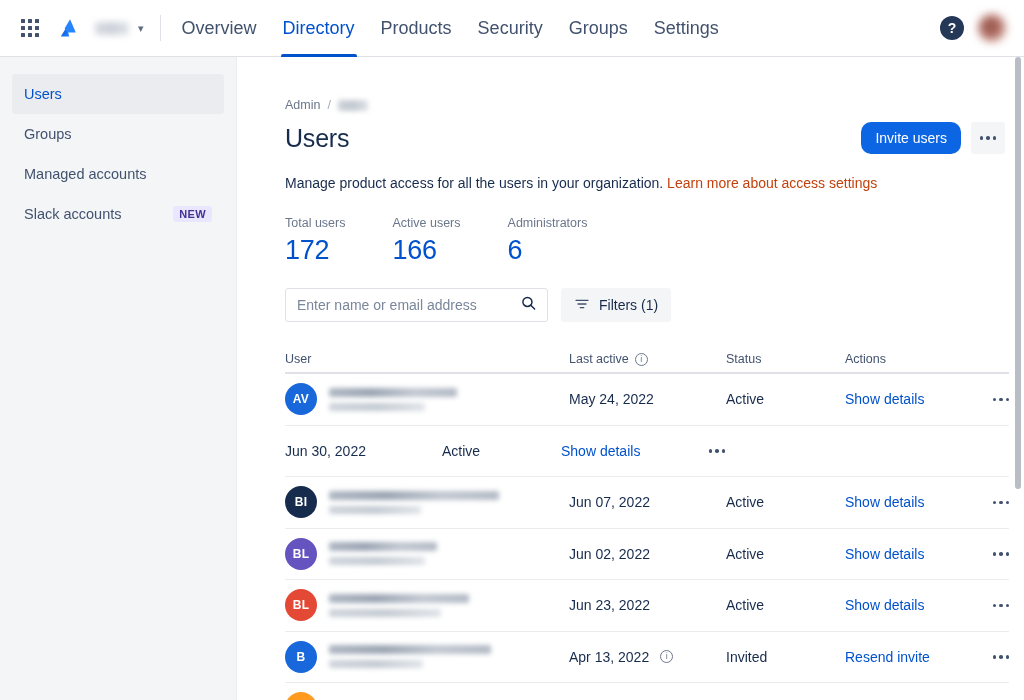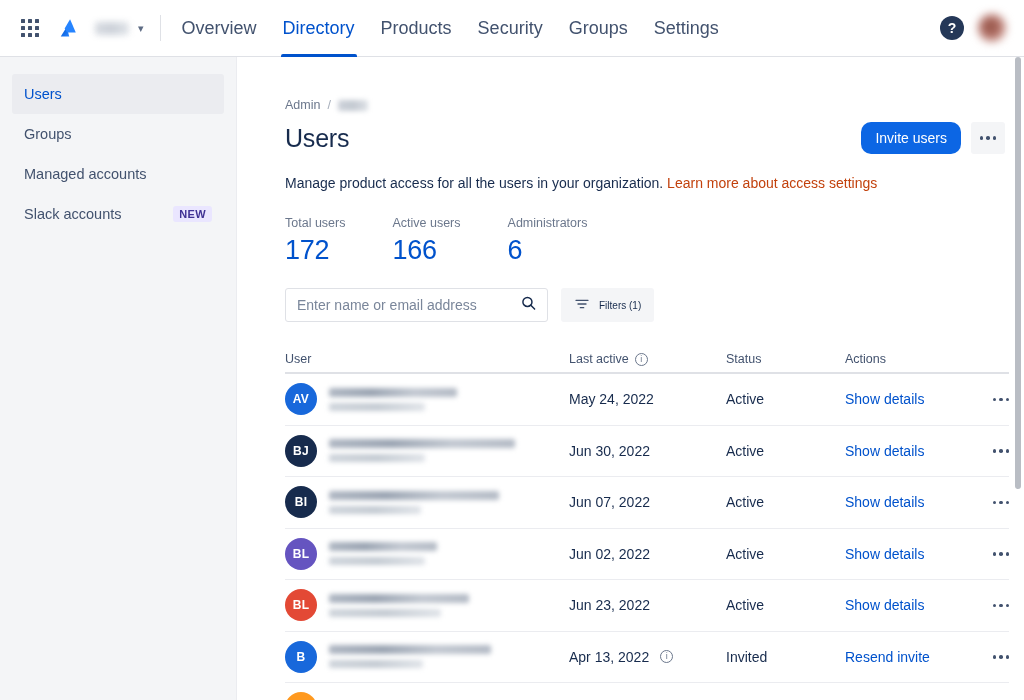--- a/index.html
+++ b/index.html
@@ -150,21 +150,21 @@
     width: 100%; height: 100%;
     padding: 0 36px 0 11px;
     font-size: 14px; font-family: inherit; color: #172B4D;
   }
   .search-wrap input::placeholder { color: #7A869A; }
   .search-icon { position: absolute; right: 10px; top: 50%; transform: translateY(-50%); color: #172B4D; }
   .btn-filters {
     background: #F4F5F7; border: none; border-radius: 3px;
     height: 34px; padding: 0 13px;
     display: flex; align-items: center; gap: 9px;
-    font-size: 10px; color: #172B4D; font-family: inherit;
+    font-size: 14px; color: #172B4D; font-family: inherit;
     cursor: pointer;
   }
 
   
   .table { margin-top: 24px; padding-right: 24px; }
   .thead {
     display: flex; align-items: center;
     height: 28px;
     border-bottom: 2px solid #DFE1E6;
     font-size: 12.5px; color: #42526E;
@@ -382,27 +382,20 @@
           <div class="col-actions"><span class="cell-link">Show details</span></div>
           <div class="kebab">
             <span class="dots3">
               <i></i>
               <i></i>
               <i></i>
             </span>
           </div>
         </div>
         <div class="trow">
-          <div class="user-cell">
-            <div class="avatar" style="background: rgb(23, 43, 77);">BJ</div>
-            <div class="ublock">
-              <div class="uname" style="width: 186px;"></div>
-              <div class="umail" style="width: 96px;"></div>
-            </div>
-          </div>
           <div class="col-last cell-text">
             <span>Jun 30, 2022</span>
           </div>
           <div class="col-status cell-text">Active</div>
           <div class="col-actions"><span class="cell-link">Show details</span></div>
           <div class="kebab">
             <span class="dots3">
               <i></i>
               <i></i>
               <i></i>

